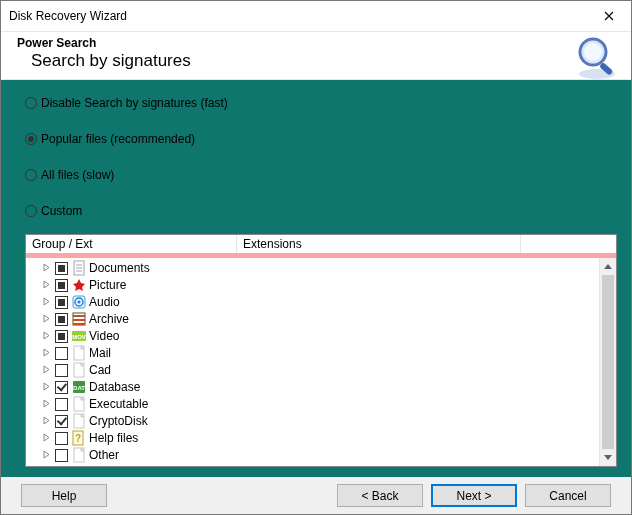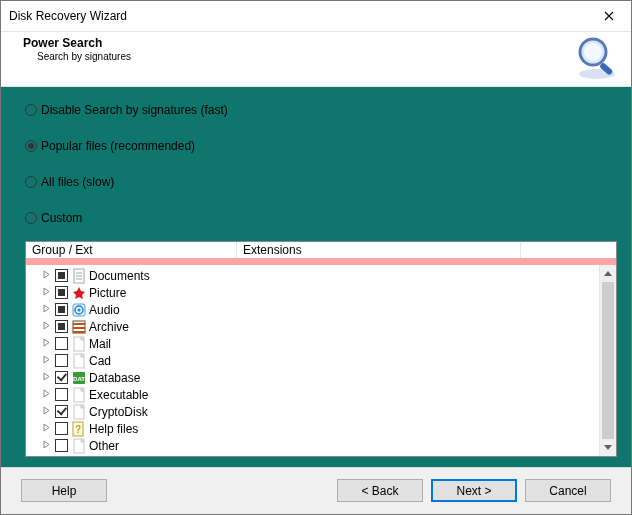--- a/index.html
+++ b/index.html
@@ -2,31 +2,31 @@
 <html><head>
 <meta charset="utf-8">
 <style>
   * { box-sizing: border-box; }
   html, body { margin: 0; padding: 0; font-family: "Segoe UI", Tahoma, sans-serif; font-size: 12px; color: #000; background: #fff; }
   .window { width: 632px; height: 515px; border: 1px solid #777; background: #fff; display: flex; flex-direction: column; position: relative;}
   .titlebar { height: 30px; display: flex; align-items: center; justify-content: space-between; padding: 0 0 0 8px; background: #fff;}
   .titlebar-title { font-size: 12px; }
   .titlebar-close { width: 45px; height: 30px; display: flex; align-items: center; justify-content: center; cursor: pointer;}
   .header-sep { height:1px; background:#e6e6e6;}
-  .header { padding: 4px 10px 8px 22px; position: relative; height: 56px;}
+  .header { padding: 4px 10px 8px 16px; position: relative; height: 56px;}
   .header-title { font-weight: bold; font-size: 12px; }
-  .header-sub { font-size: 10px; padding-left: 14px; margin-top:1px;}
+  .header-sub { font-size: 17px; padding-left: 14px; margin-top:1px;}
   .header-icon { position:absolute; right:10px; top:2px;}
   .content { flex: 1; padding: 8px 14px 10px 24px; display: flex; flex-direction: column; background:#0f766e;}
   .radio-row { display: flex; align-items: center; margin: 8px 0 14px 0; cursor: pointer; }
   .radio-row:last-of-type{margin-bottom:8px;}
   .radio-outer { width: 12px; height: 12px; border: 1px solid #333; border-radius: 50%; display: flex; align-items: center; justify-content: center; margin-right: 4px; flex-shrink:0;}
   .radio-inner { width: 6px; height: 6px; border-radius: 50%; background: #333; }
   .tree-container { border: 1px solid #828790; flex: 1; display: flex; flex-direction: column; margin-top: 2px; background:#fff; }
-  .tree-header { display: flex; height: 23px; border-bottom: 7px solid #fca5a5; background: #fff; font-size:12px;}
+  .tree-header { display: flex; height: 23px; border-bottom: 5px solid #fca5a5; background: #fff; font-size:12px;}
   .tree-header-col { display:flex; align-items:center; padding: 0 6px; border-right: 1px solid #e6e6e6; position:relative;}
   .col-group { width: 211px;}
   .col-ext { flex: 1; }
   .col-last { width: 95px; border-right:none;}
   .tree-body { flex: 1; display:flex;gap:36px; }
   .tree-list { flex:1; padding: 2px 0; overflow:hidden;}
   .tree-row { display:flex; align-items:center; height:17px; padding-left: 14px; cursor:pointer;}
   .expand { width:12px; text-align:center; color:#666; font-size:11px; flex-shrink:0; user-select:none; font-family: Consolas, monospace;}
   .checkbox { width:13px; height:13px; border:1px solid #333; margin: 0 3px; flex-shrink:0; display:flex; align-items:center; justify-content:center; background:#fff;}
   .checkbox.filled { background:#fff;}
@@ -162,20 +162,35 @@
                   <rect x="2" y="8" width="12" height="2" fill="#c05020"></rect>
                   <rect x="2" y="12" width="12" height="2" fill="#c05020"></rect>
                 </svg>
               </span>
               <span class="row-label">Archive</span>
             </div>
             <div class="tree-row">
               <span class="expand"><svg width="9" height="9">
                   <path d="M2 1 L7 4.5 L2 8 Z" fill="none" stroke="#888" stroke-width="1"></path>
                 </svg></span>
+              <span class="checkbox filled">
+                <span class="sq"></span>
+              </span>
+              <span class="icon">
+                <svg width="16" height="16">
+                  <rect x="1" y="3" width="14" height="10" rx="1" fill="#9acd32"></rect>
+                  <text x="8" y="11" font-size="6" text-anchor="middle" fill="#fff" font-family="Arial" font-weight="bold">MOV</text>
+                </svg>
+              </span>
+              <span class="row-label">Video</span>
+            </div>
+            <div class="tree-row">
+              <span class="expand"><svg width="9" height="9">
+                  <path d="M2 1 L7 4.5 L2 8 Z" fill="none" stroke="#888" stroke-width="1"></path>
+                </svg></span>
               <span class="checkbox"></span>
               <span class="icon">
                 <svg width="16" height="16">
                   <rect x="3" y="1" width="10" height="14" fill="#fff" stroke="#c8c8c8"></rect>
                   <path d="M10 1 L13 4 L10 4 Z" fill="#e8e8e8" stroke="#c8c8c8"></path>
                 </svg>
               </span>
               <span class="row-label">Mail</span>
             </div>
             <div class="tree-row">

